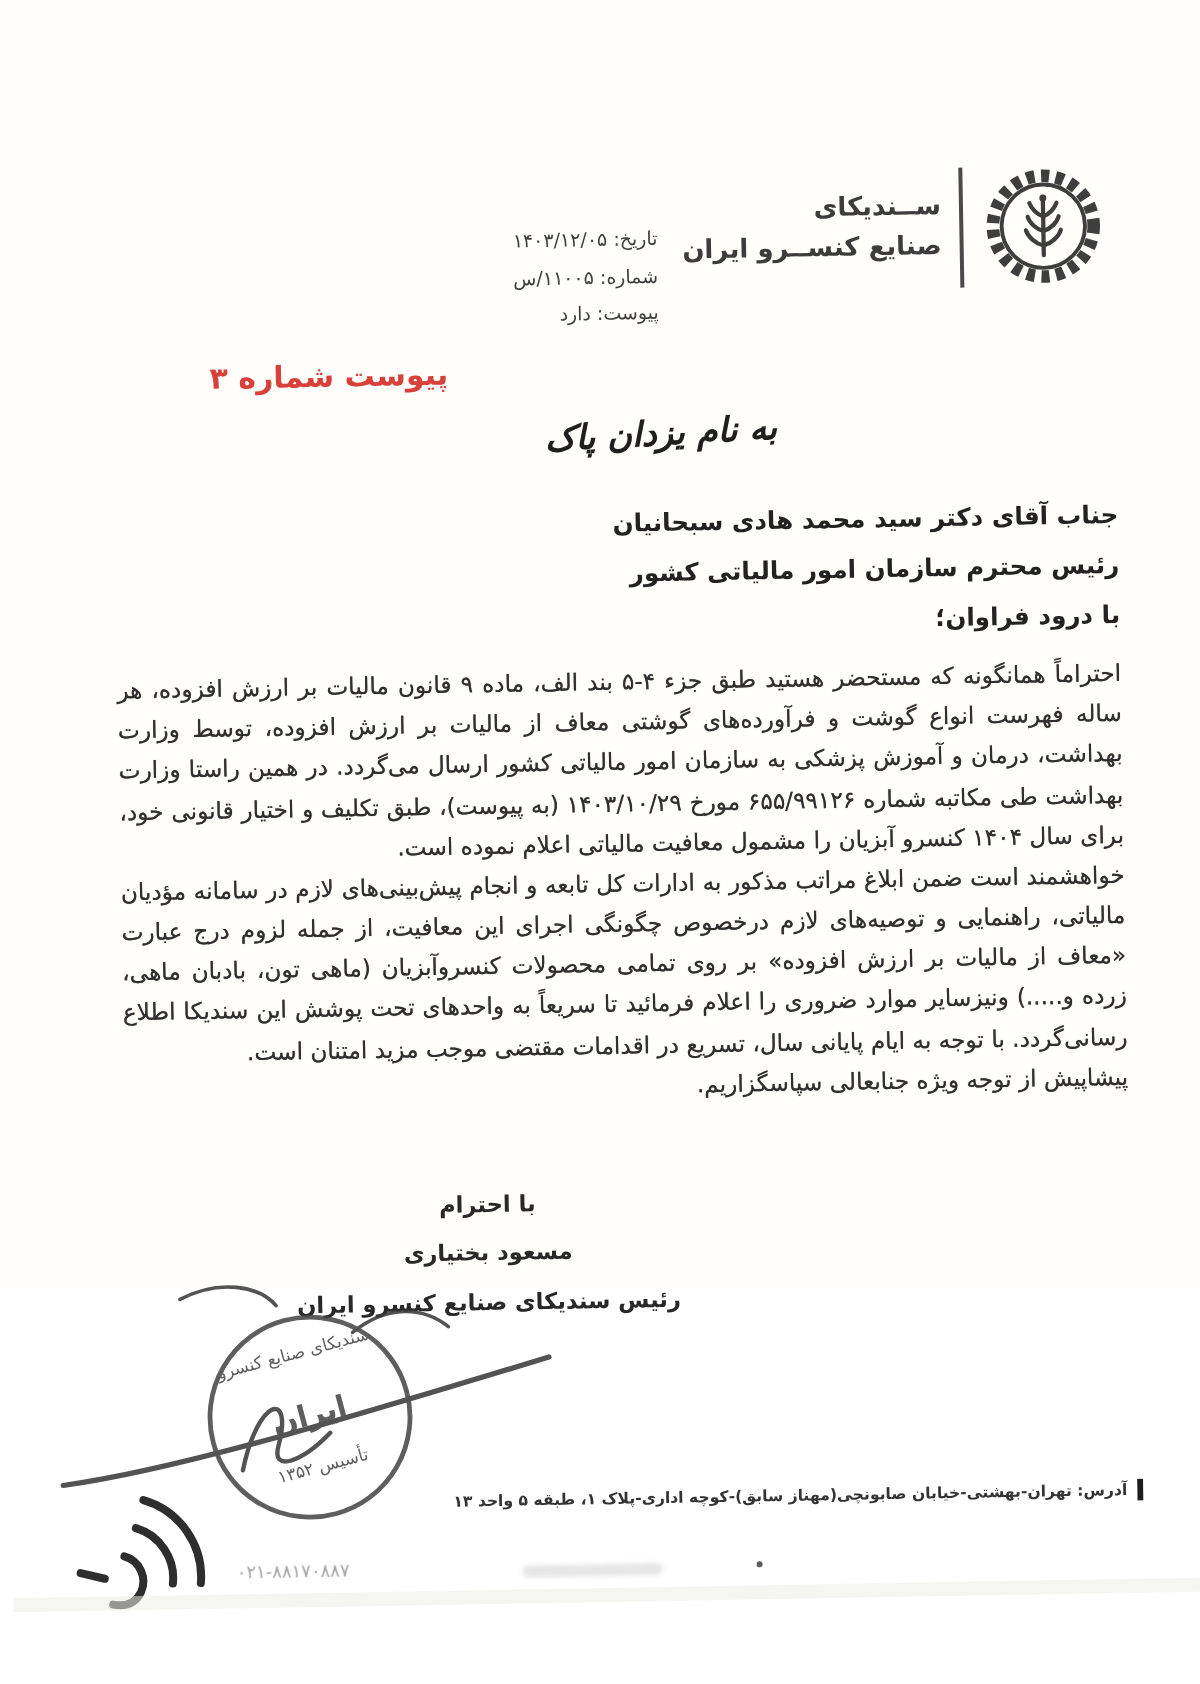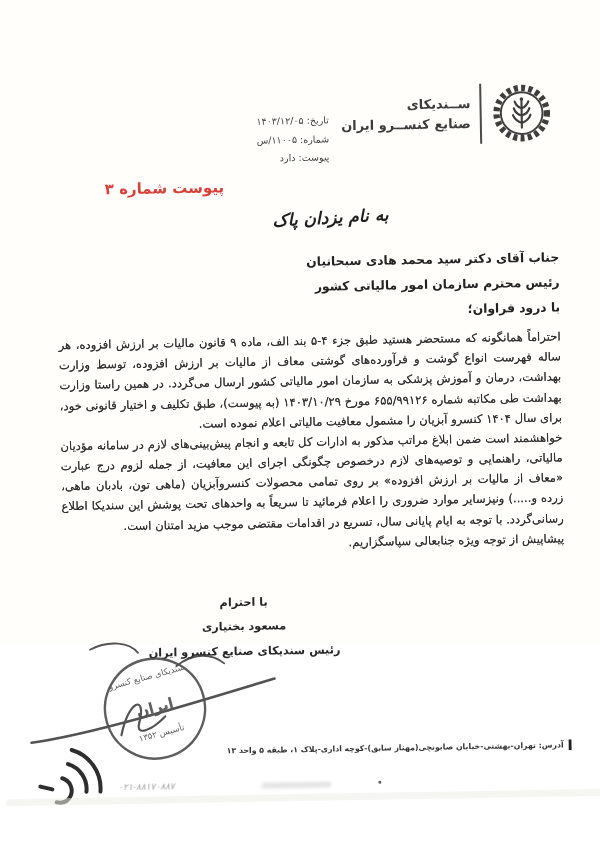--- a/index.html
+++ b/index.html
@@ -70,21 +70,21 @@
   .address-line{
     position:absolute;top:744px;right:34px;width:390px;
     direction:rtl;display:flex;align-items:center;gap:5px;
     font-size:7.8px;font-weight:bold;color:#333;white-space:nowrap;overflow:hidden;
   }
   .address-bar{flex:0 0 3px;width:3px;height:11px;background:#1d1d1d;}
   .footer-arcs{position:absolute;left:26px;top:742px;width:88px;height:92px;}
   .phone-line{
     position:absolute;top:779px;left:112px;
     direction:ltr;font-size:9px;color:#444;letter-spacing:1.5px;
-    opacity:.5;filter:blur(.35px);white-space:nowrap;font-style:italic;
+    opacity:.5;filter:blur(.35px);white-space:nowrap;
   }
   .phone-smudge{
     position:absolute;top:782px;left:255px;width:70px;height:6px;
     background:#9a9a9a;opacity:.25;filter:blur(1.4px);border-radius:3px;
   }
   .speck{position:absolute;top:782px;left:372px;width:3px;height:3px;background:#333;border-radius:50%;opacity:.8;}
   .scan-band{
     position:absolute;top:794px;left:0;width:600px;height:7px;
     background:#ececе8;background:#ececE8;opacity:.55;
   }

